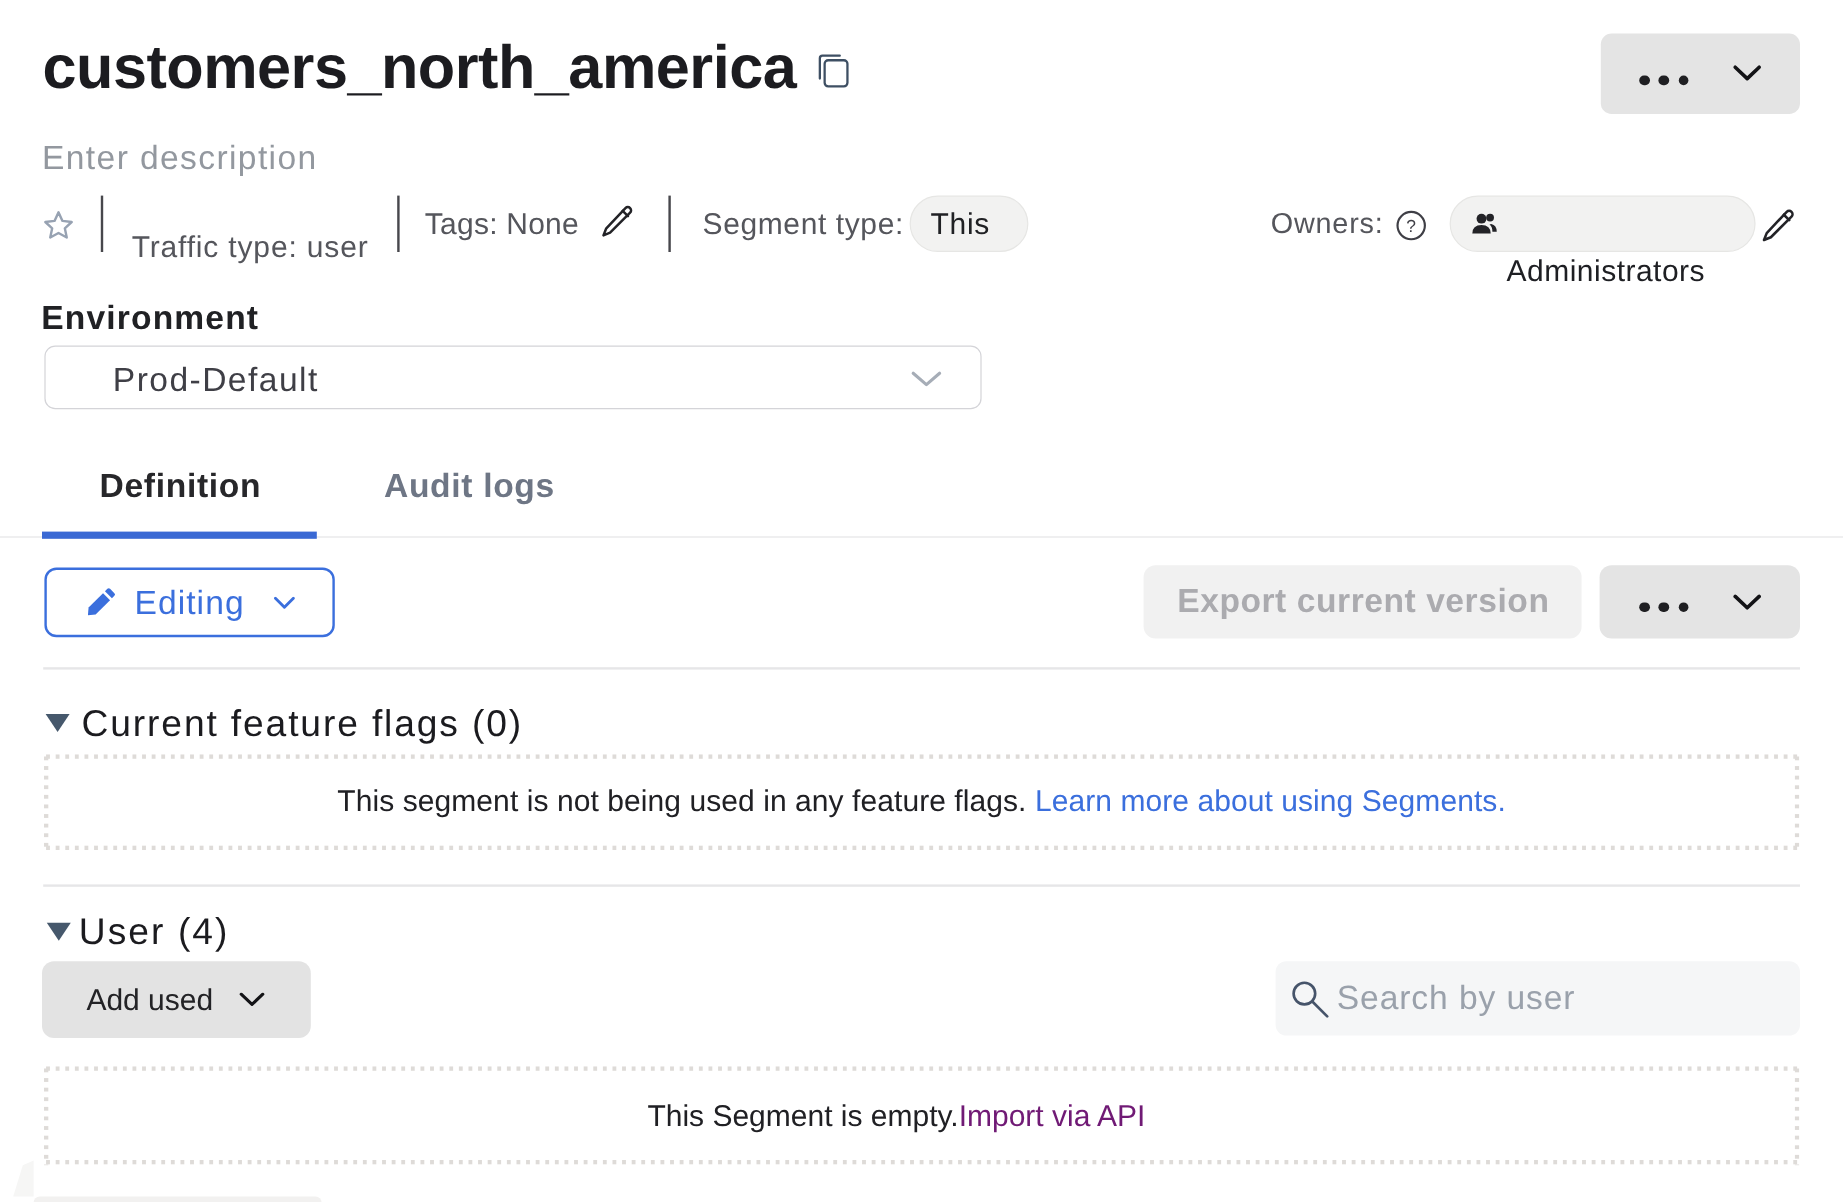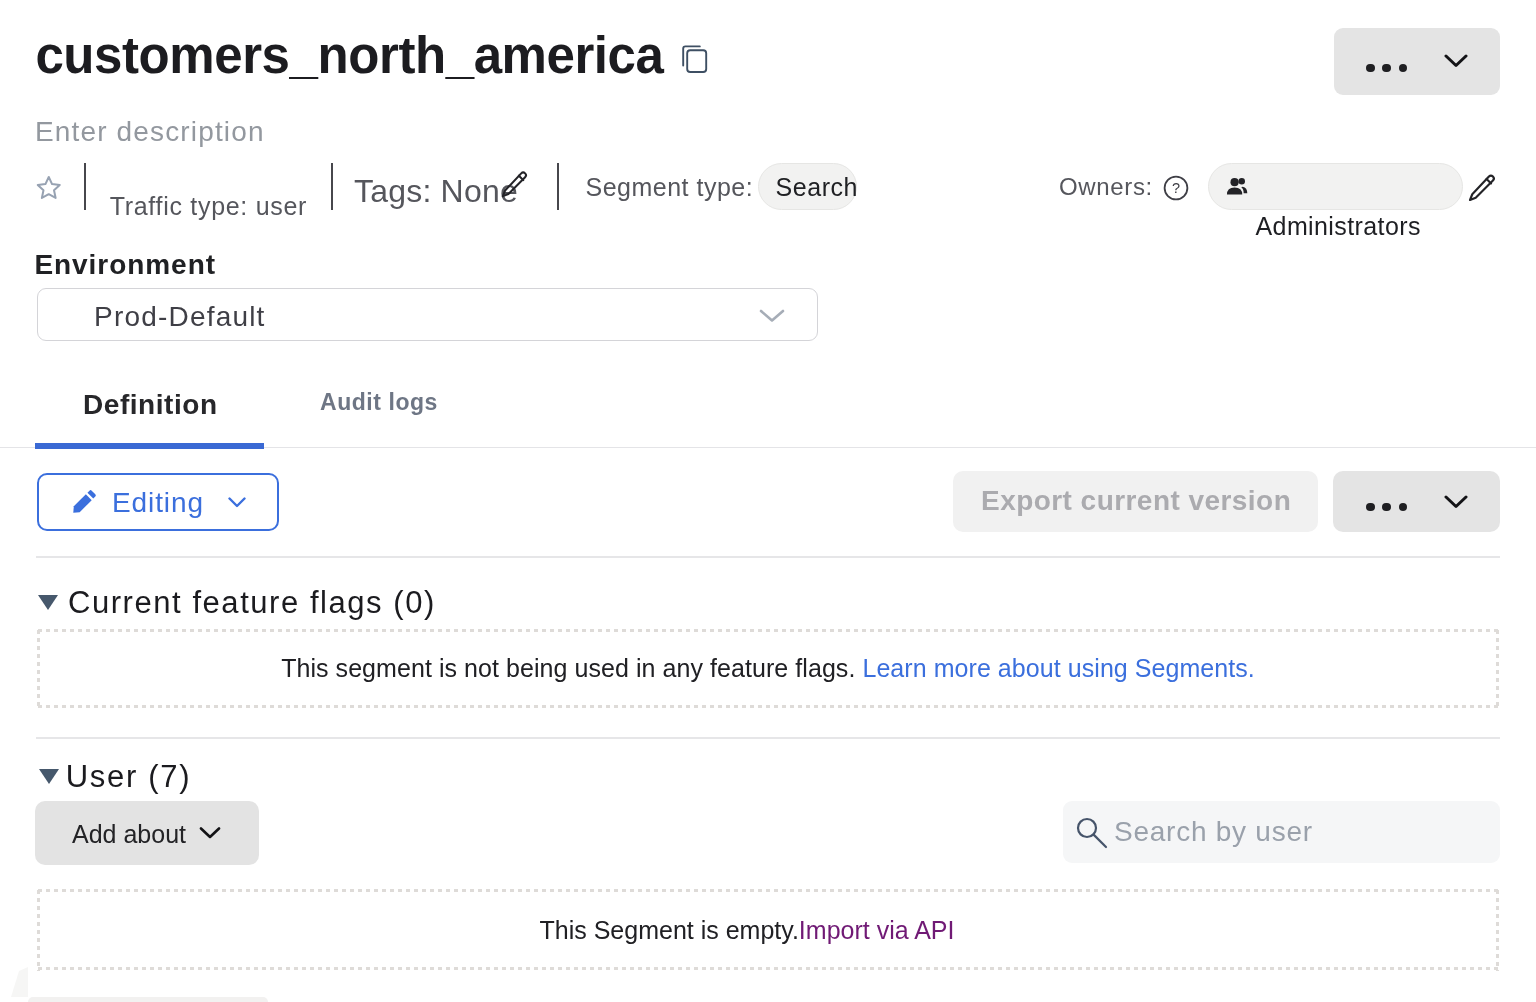--- a/index.html
+++ b/index.html
@@ -27,30 +27,30 @@
   </svg>
 
 <div class="abs" style="left:35px; top:118px; font-size:28px; color:#93989f; letter-spacing:1.15px; line-height:1;">Enter description</div>
 
 <svg class="abs" style="left:34.5px; top:173.8px;" width="27.5" height="27.5" viewBox="0 0 24 24" fill="none" stroke="#97a2b2" stroke-width="1.75" stroke-linejoin="round">
     <path d="M12 2.6 L14.9 8.8 L21.6 9.6 L16.6 14.2 L18 20.9 L12 17.6 L6 20.9 L7.4 14.2 L2.4 9.6 L9.1 8.8 Z"></path>
   </svg>
 <div class="abs" style="left:84px; top:163px; width:1.7px; height:47px; background:#47474c;"></div>
 <div class="abs" style="left:109.7px; top:174.5px; font-size:25px; color:#55565c; letter-spacing:0.7px; line-height:1;margin-top:19px;">Traffic type: user</div>
 <div class="abs" style="left:331px; top:163px; width:1.7px; height:47px; background:#47474c;"></div>
-<div class="abs" style="left:354px; top:174.5px; font-size:32px; color:#55565c; letter-spacing:0.2px; line-height:1;">Tags: None</div>
+<div class="abs" style="left:354px; top:174.5px; font-size:25px; color:#55565c; letter-spacing:0.2px; line-height:1;">Tags: None</div>
 
 <svg class="abs" style="left:499px; top:168.5px;" width="31" height="31" viewBox="0 0 24 24" fill="none" stroke="#232327" stroke-width="1.6" stroke-linecap="round" stroke-linejoin="round">
   <path d="M17.2 3.4 a2.1 2.1 0 0 1 3 3 L7.3 19.3 L3 21 L4.7 16.7 Z"></path>
   <path d="M15.4 5.2 L18.8 8.6"></path>
 </svg>
 <div class="abs" style="left:557px; top:163px; width:1.7px; height:47px; background:#47474c;"></div>
 <div class="abs" style="left:585.5px; top:174.5px; font-size:25px; color:#55565c; letter-spacing:0.5px; line-height:1;">Segment type:</div>
 <div class="abs" style="left:758px; top:163px; width:99px; height:47px; background:#f2f2f1; border:1px solid #e6e6e4; border-radius:23.5px;"></div>
-<div class="abs" style="left:775.5px; top:175px; font-size:25px; color:#202124; letter-spacing:0.55px; line-height:1;">Search</div>
+<div class="abs" style="left:775.5px; top:175px; font-size:25px; color:#202124; letter-spacing:0.55px; line-height:1;">This</div>
 
 <div class="abs" style="left:1059px; top:175px; font-size:24px; color:#55565c; letter-spacing:0.65px; line-height:1;">Owners:</div>
 <svg class="abs" style="left:1163px; top:175px;" width="26" height="26" viewBox="0 0 26 26" fill="none">
     <circle cx="13" cy="13" r="11.4" stroke="#3f3f46" stroke-width="1.8"></circle>
     <text x="13" y="18.2" text-anchor="middle" font-size="14.5" fill="#3f3f46" font-family="Liberation Sans">?</text>
   </svg>
 <div class="abs" style="left:1208px; top:163px; width:255px; height:47px; background:#f2f2f1; border:1px solid #e6e6e4; border-radius:23.5px;"></div>
 <svg class="abs" style="left:1225px; top:176px;" width="23" height="21" viewBox="0 0 24 22" fill="#232327">
     <circle cx="10" cy="6.5" r="4.3"></circle>
     <path d="M2 19.5 q0 -7.5 8 -7.5 q8 0 8 7.5 Z"></path>
@@ -64,21 +64,21 @@
 </svg>
 
 <div class="abs" style="left:34.4px; top:250.7px; font-size:28px; font-weight:700; color:#202124; letter-spacing:0.95px; line-height:1;">Environment</div>
 <div class="abs" style="left:37px; top:288px; width:781px; height:53px; border:1.4px solid #d4d4d8; border-radius:9px;"></div>
 <div class="abs" style="left:58px; top:302.6px; font-size:28px; color:#3f3f46; letter-spacing:1.2px; line-height:1;margin-left:36px;">Prod-Default</div>
 <svg class="abs" style="left:759px; top:309px;" width="26" height="14" viewBox="0 0 26 14" fill="none" stroke="#a6adb7" stroke-width="2.6" stroke-linecap="round" stroke-linejoin="round">
     <path d="M2 2 L13 11.5 L24 2"></path>
   </svg>
 
 <div class="abs" style="left:83px; top:391px; font-size:28px; font-weight:700; color:#27272a; letter-spacing:0.55px; line-height:1;">Definition</div>
-<div class="abs" style="left:320px; top:391px; font-size:23px; font-weight:700; color:#6e7685; letter-spacing:0.55px; line-height:1;">Audit logs</div>
+<div class="abs" style="left:320px; top:391px; font-size:28px; font-weight:700; color:#6e7685; letter-spacing:0.55px; line-height:1;">Audit logs</div>
 <div class="abs" style="left:0px; top:446.5px; width:1536px; height:1.6px; background:#e4e4e7;"></div>
 <div class="abs" style="left:35px; top:443px; width:229px; height:5.5px; background:#3a69d4;"></div>
 
 <div class="abs" style="left:37px; top:473px; width:242px; height:58px; border:2px solid #3b6fdd; border-radius:10px;"></div>
 <svg class="abs" style="left:70px; top:489px;" width="27" height="27" viewBox="0 0 24 24" fill="#3b6fdd">
     <path d="M14.1 4.7 l5.2 5.2 L8.6 20.6 L2.9 21.1 L3.4 15.4 Z"></path>
     <path d="M15.5 3.3 l1.8-1.8 a1.4 1.4 0 0 1 2 0 l3.2 3.2 a1.4 1.4 0 0 1 0 2 l-1.8 1.8 Z"></path>
   </svg>
 <div class="abs" style="left:112px; top:489px; font-size:28px; color:#3b6fdd; letter-spacing:0.9px; line-height:1;">Editing</div>
 <svg class="abs" style="left:228px; top:497px;" width="18" height="11" viewBox="0 0 18 11" fill="none" stroke="#3b6fdd" stroke-width="2.4" stroke-linecap="round" stroke-linejoin="round">
@@ -113,24 +113,24 @@
   background-size: 8px 4.6px, 8px 4.6px, 4.6px 8px, 4.6px 8px;
   background-position: 0 0, 0 100%, 0 0, 100% 0;
   background-repeat: repeat-x, repeat-x, repeat-y, repeat-y;"></div>
 <div class="abs" style="left:36px; top:655.8px; width:1464px; text-align:center; font-size:25px; letter-spacing:0.06px; color:#202024; line-height:1;">This segment is not being used in any feature flags. <span style="color:#3b6fdd; font-weight:400;">Learn more about using Segments.</span></div>
 
 <div class="abs" style="left:36px; top:737px; width:1464px; height:1.5px; background:#e6e6e8;"></div>
 
 <svg class="abs" style="left:38px; top:768px;" width="22" height="17" viewBox="0 0 22 17">
     <path d="M1 1 L21 1 L11 16 Z" fill="#46586c"></path>
   </svg>
-<div class="abs" style="left:65.7px; top:760.8px; font-size:31px; color:#1b1b1f; letter-spacing:1.7px; line-height:1;">User (7)</div>
+<div class="abs" style="left:65.7px; top:760.8px; font-size:31px; color:#1b1b1f; letter-spacing:1.7px; line-height:1;">User (4)</div>
 
 <div class="abs" style="left:35px; top:801px; width:224px; height:64px; background:#e3e3e3; border-radius:10px;"></div>
-<div class="abs" style="left:72px; top:822px; font-size:25px; color:#232326; line-height:1;">Add about</div>
+<div class="abs" style="left:72px; top:822px; font-size:25px; color:#232326; line-height:1;">Add used</div>
 <svg class="abs" style="left:199px; top:827px;" width="22" height="12" viewBox="0 0 22 12" fill="none" stroke="#131316" stroke-width="2.6" stroke-linecap="round" stroke-linejoin="round">
     <path d="M2 1.5 L11 10 L20 1.5"></path>
   </svg>
 
 <div class="abs" style="left:1063px; top:801px; width:437px; height:62px; background:#f5f6f7; border-radius:9px;"></div>
 <svg class="abs" style="left:1075px; top:816px;" width="36" height="36" viewBox="0 0 36 36" fill="none" stroke="#46546a" stroke-width="2.2" stroke-linecap="round">
     <circle cx="12" cy="12" r="9"></circle>
     <path d="M18.6 18.6 L31 31"></path>
   </svg>
 <div class="abs" style="left:1114px; top:818px; font-size:28px; color:#9aa1ab; letter-spacing:0.75px; line-height:1;">Search by user</div>

